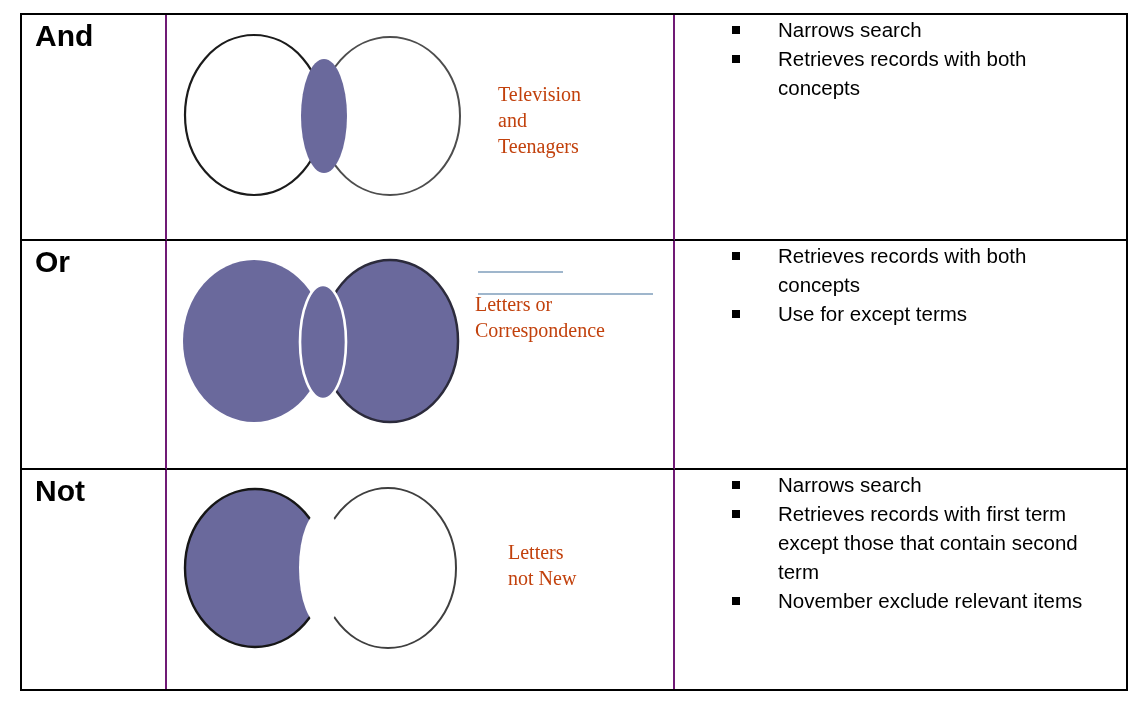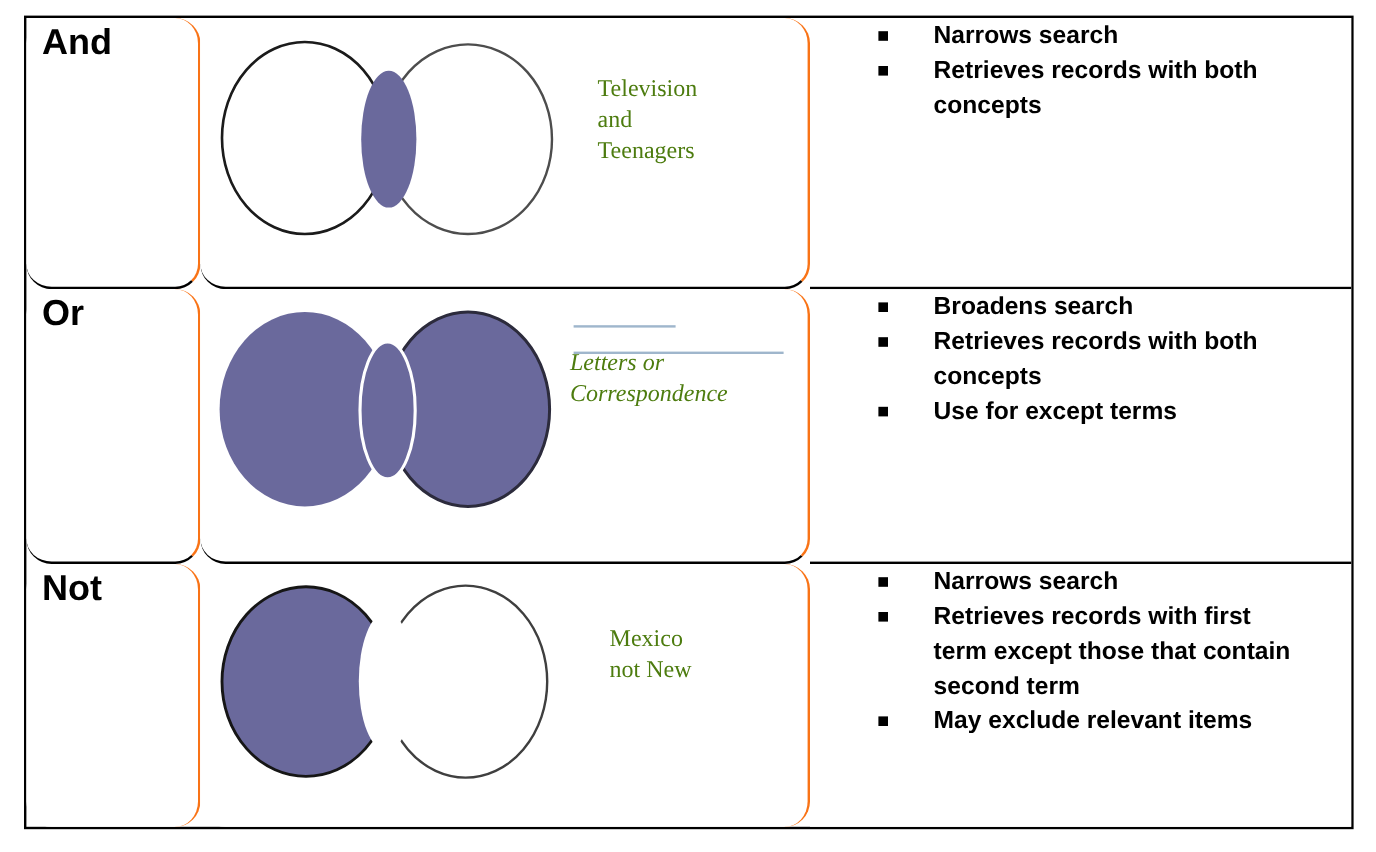--- a/index.html
+++ b/index.html
@@ -9,52 +9,52 @@
   }
   #bool-table{
     position:absolute;left:20px;top:13px;width:1108px;height:678px;
     border:2px solid #000;box-sizing:border-box;
     display:grid;
     grid-template-columns:145px 508px 451px;
     grid-template-rows:226px 229px 219px;
     background:#fff;
   }
   .cell{box-sizing:border-box;position:relative;background:#fff;}
-  .col1,.col2{border-right:2px solid #f97316;border-radius:21px;}
+  .col1,.col2{border-right:2px solid #701a75;}
   .row1,.row2{border-bottom:2px solid #000;}
   .op-label{
     padding:4px 0 0 13px;
     font-size:30px;font-weight:700;color:#000;line-height:34px;
     letter-spacing:0px;
   }
   .venn-svg{position:absolute;left:0;top:0;display:block;}
   .example{
     position:absolute;
     font-family:"Liberation Serif",serif;
-    font-size:20px;line-height:26px;color:#4d7c0f;
+    font-size:20px;line-height:26px;color:#c2410c;margin-top:20px;
   }
   .ex1{left:331px;top:46px;}
-  .ex2{left:308px;top:48px;font-style:italic;}
+  .ex2{left:308px;top:30px;}
   .ex3{left:341px;top:49px;}
   .rule{position:absolute;height:2px;background:#9FB6CC;}
   .rule-top{left:311px;top:30px;width:85px;}
   .rule-bottom{left:311px;top:52px;width:175px;}
   .bullets{
     list-style:none;margin:0;padding:0;padding-top:0;
   }
   .bullets li{
     display:flex;align-items:flex-start;
     padding-left:57px;margin:0;
   }
   .marker{
     flex:0 0 8px;width:8px;height:8px;background:#000;
     margin-top:11px;margin-right:38px;
   }
   .bullet-text{
-    font-size:20.5px;line-height:29px;font-weight:700;color:#000;
+    font-size:20.5px;line-height:29px;font-weight:400;color:#000;
     max-width:310px;
   }
 </style>
 </head>
 <body>
 
 <div id="canvas">
   <div id="bool-table">
 
     <div class="cell col1 row1 op-label">And</div>
@@ -94,56 +94,52 @@
       <div class="rule rule-bottom"></div>
       <div class="example ex2">
         <div>Letters or</div>
         <div>Correspondence</div>
       </div>
     </div>
     <div class="cell row2">
       <ul class="bullets">
         <li>
             <span class="marker"></span>
-            <span class="bullet-text">Broadens search</span>
-          </li>
-        <li>
-            <span class="marker"></span>
             <span class="bullet-text">Retrieves records with both concepts</span>
           </li>
         <li>
             <span class="marker"></span>
             <span class="bullet-text">Use for except terms</span>
           </li>
       </ul>
     </div>
 
     <div class="cell col1 op-label">Not</div>
     <div class="cell col2">
       <svg class="venn-svg" width="506" height="217" viewBox="0 0 506 217">
         <ellipse cx="88" cy="98" rx="70" ry="79" fill="#6A699C" stroke="#161616" stroke-width="2.4"></ellipse>
         <ellipse cx="221" cy="98" rx="68" ry="80" fill="#ffffff" stroke="#3f3f3f" stroke-width="2"></ellipse>
         <ellipse cx="155" cy="98" rx="23" ry="58" fill="#ffffff" stroke="none"></ellipse>
       </svg>
       <div class="example ex3">
-        <div>Mexico</div>
+        <div>Letters</div>
         <div>not New</div>
       </div>
     </div>
     <div class="cell">
       <ul class="bullets">
         <li>
             <span class="marker"></span>
             <span class="bullet-text">Narrows search</span>
           </li>
         <li>
             <span class="marker"></span>
             <span class="bullet-text">Retrieves records with first term except those that contain second term</span>
           </li>
         <li>
             <span class="marker"></span>
-            <span class="bullet-text">May exclude relevant items</span>
+            <span class="bullet-text">November exclude relevant items</span>
           </li>
       </ul>
     </div>
 
   </div>
 </div>
 
 </body></html>

